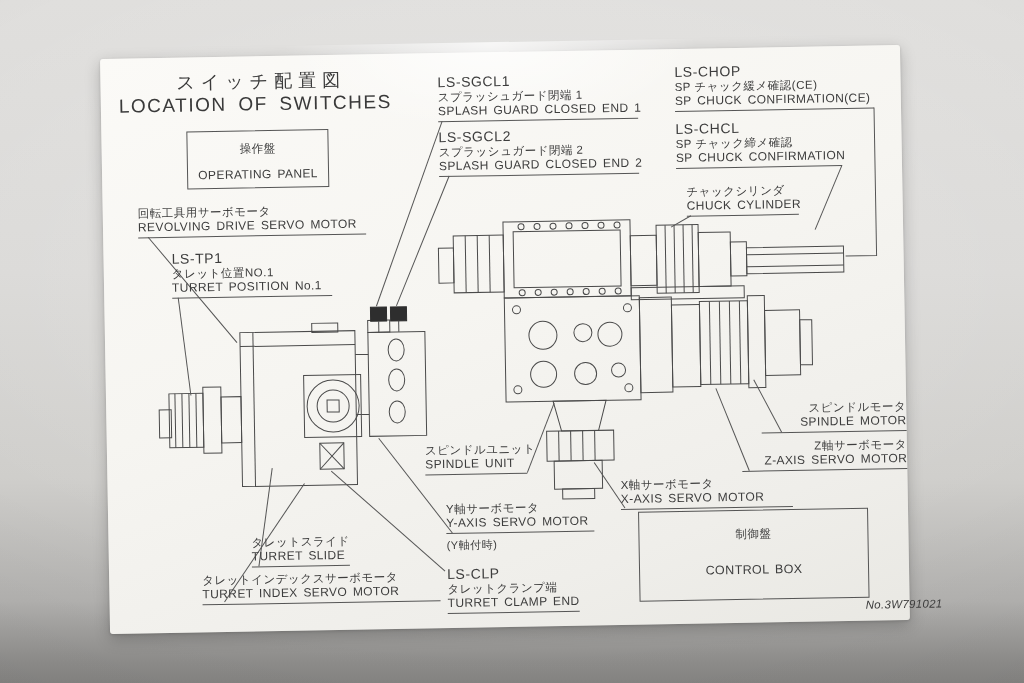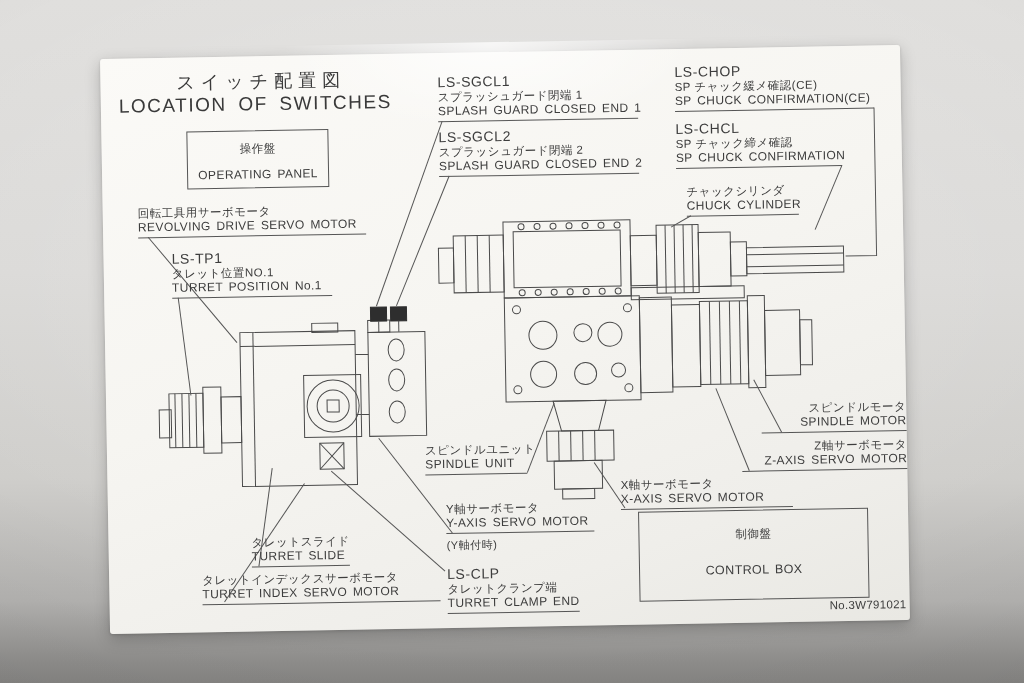--- a/index.html
+++ b/index.html
@@ -255,14 +255,14 @@
   <div class="lbl rule" style="left:93px;top:516px;width:238px;">
     <div class="jp">タレットインデックスサーボモータ</div>
     <div class="en">TURRET INDEX SERVO MOTOR</div>
   </div>
 
   <div class="panelbox cbox" style="left:530px;top:462px;width:228px;height:88px;">
     <div class="jp">制御盤</div>
     <div class="en">CONTROL BOX</div>
   </div>
 
-  <div class="lbl partno" style="left:720px;top:554px;">No.3W791021</div>
+  <div class="lbl partno" style="left:756px;top:554px;font-style:italic;">No.3W791021</div>
 </div>
 
 </body></html>

